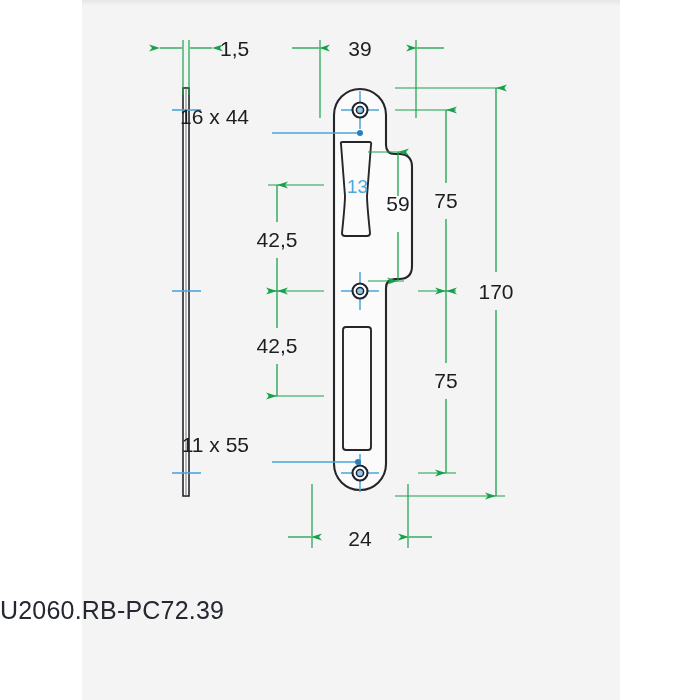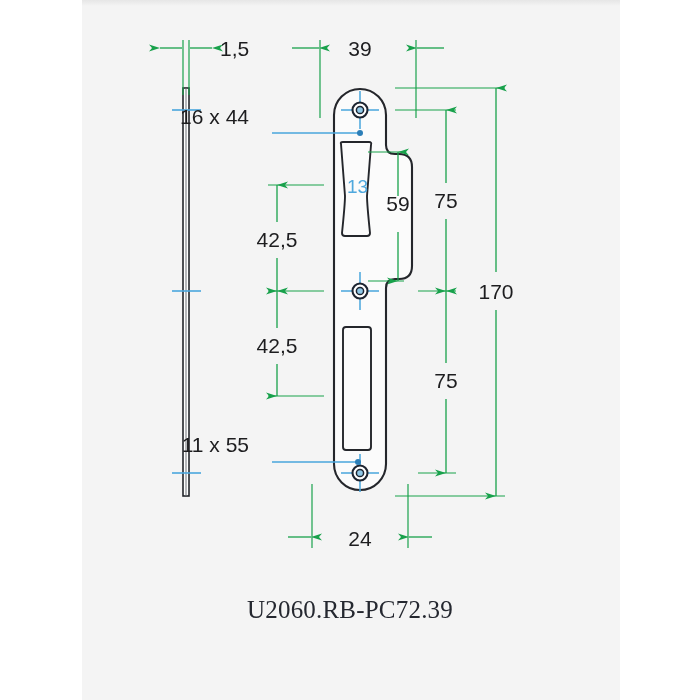--- a/index.html
+++ b/index.html
@@ -35,23 +35,23 @@
   #drawing {
     position: absolute;
     left: 0;
     top: 0;
     width: 700px;
     height: 700px;
   }
   .caption {
     position: absolute;
     width: 700px;
-    text-align: center;
+    text-align: left;
     color: #252830;
-    font-family: Liberation Serif, serif;
+    font-family: Liberation Sans, sans-serif;
     font-size: 25px;
     letter-spacing: 0.2px;
     white-space: nowrap;
   }
   #caption1 { top: 596px; }
   #caption2 { top: 636px; }
 </style>
 </head>
 <body>
 

